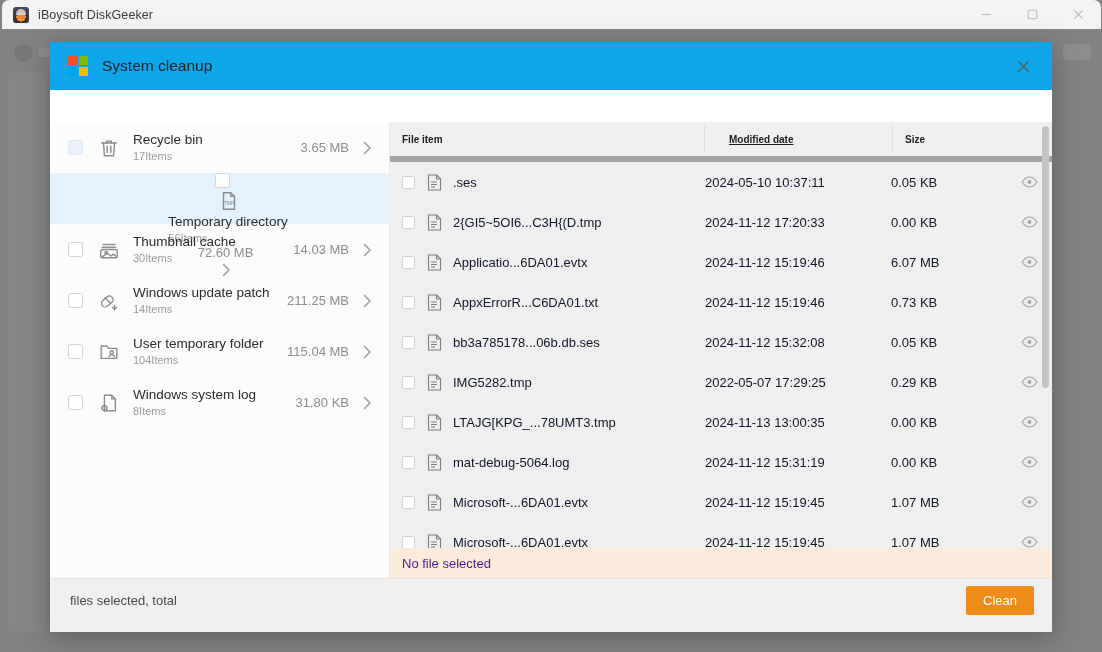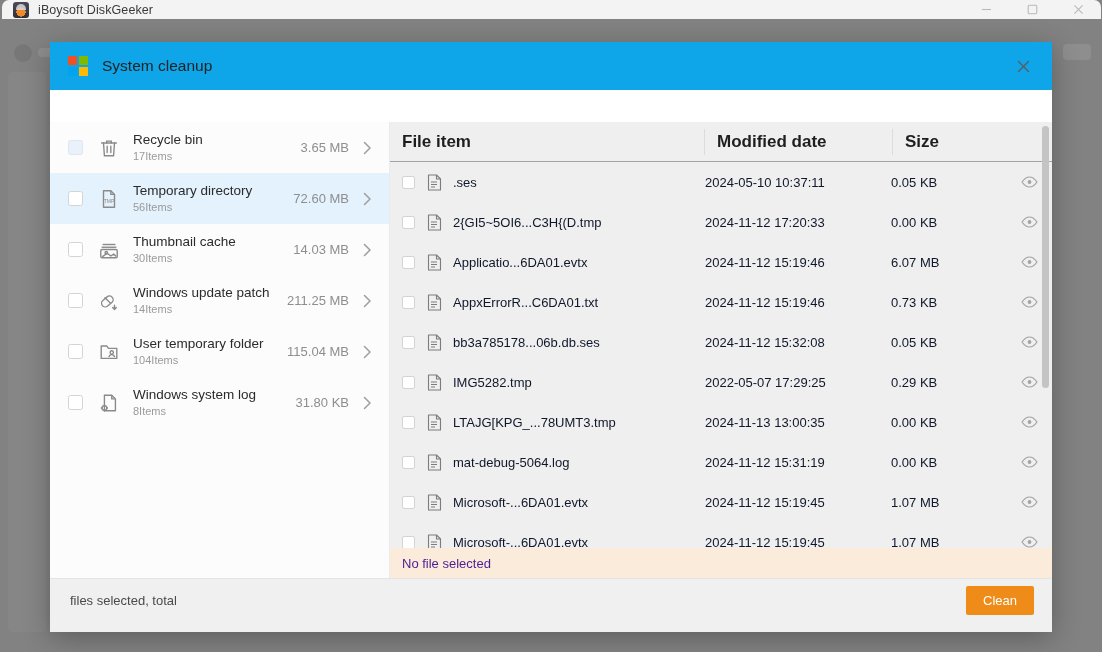--- a/index.html
+++ b/index.html
@@ -26,21 +26,21 @@
     left: 0; top: 0;
     width: 1102px;
     height: 652px;
     background: #828282;
   }
 
   #bg-titlebar {
     position: absolute;
     left: 2px; top: 0;
     width: 1099px;
-    height: 19px;
+    height: 29px;
     background: #f3f3f3;
     border-top-left-radius: 7px;
     border-top-right-radius: 7px;
     display: flex;
     align-items: center;
   }
 
   #bg-app-icon {
     width: 16px; height: 16px;
     margin-left: 11px;
@@ -158,21 +158,21 @@
     overflow: hidden;
   }
 
   .cat-row {
     height: 51px;
     display: flex;
     align-items: center;
     padding: 0 12px 0 18px;
     cursor: pointer;
   }
-  .cat-row.selected { background: #e3f2fd; }
+  .cat-row.selected { background: #e3f2fd; flex-direction: column; }
 
   .cb {
     width: 15px; height: 15px;
     flex: 0 0 15px;
     border: 1.4px solid #d4d4d4;
     border-radius: 2.5px;
     background: #fff;
   }
   .cb.tinted { background:#eaf1fb; border-color:#dde6f3; }
 
@@ -235,28 +235,28 @@
     background: #efefef;
     position: relative;
   }
 
   #file-head {
     height: 40px;
     flex: 0 0 40px;
     display: flex;
     align-items: center;
     background: #efefef;
-    border-bottom: 1px solid #a3a3a3;
-    font-size: 17px;
+    border-bottom: 6px solid #a3a3a3;
+    font-size: 10px;
     font-weight: bold;
     color: #1e1e1e;
   }
   .col-file { width: 314px; flex: 0 0 314px; padding-left: 12px; }
-  .col-date { width: 188px; flex: 0 0 188px; padding-left: 12px;
-              border-left: 1px solid #dcdcdc; height: 26px; display:flex; align-items:center; }
+  .col-date { width: 188px; flex: 0 0 188px; padding-left: 24px;
+              border-left: 1px solid #dcdcdc; height: 26px; display:flex; align-items:center;text-decoration:underline; }
   .col-size { flex: 1 1 auto; padding-left: 12px;
               border-left: 1px solid #dcdcdc; height: 26px; display:flex; align-items:center; }
 
   #file-rows {
     flex: 1 1 auto;
     overflow: hidden;
     background: #efefef;
   }
 
   .file-row {

